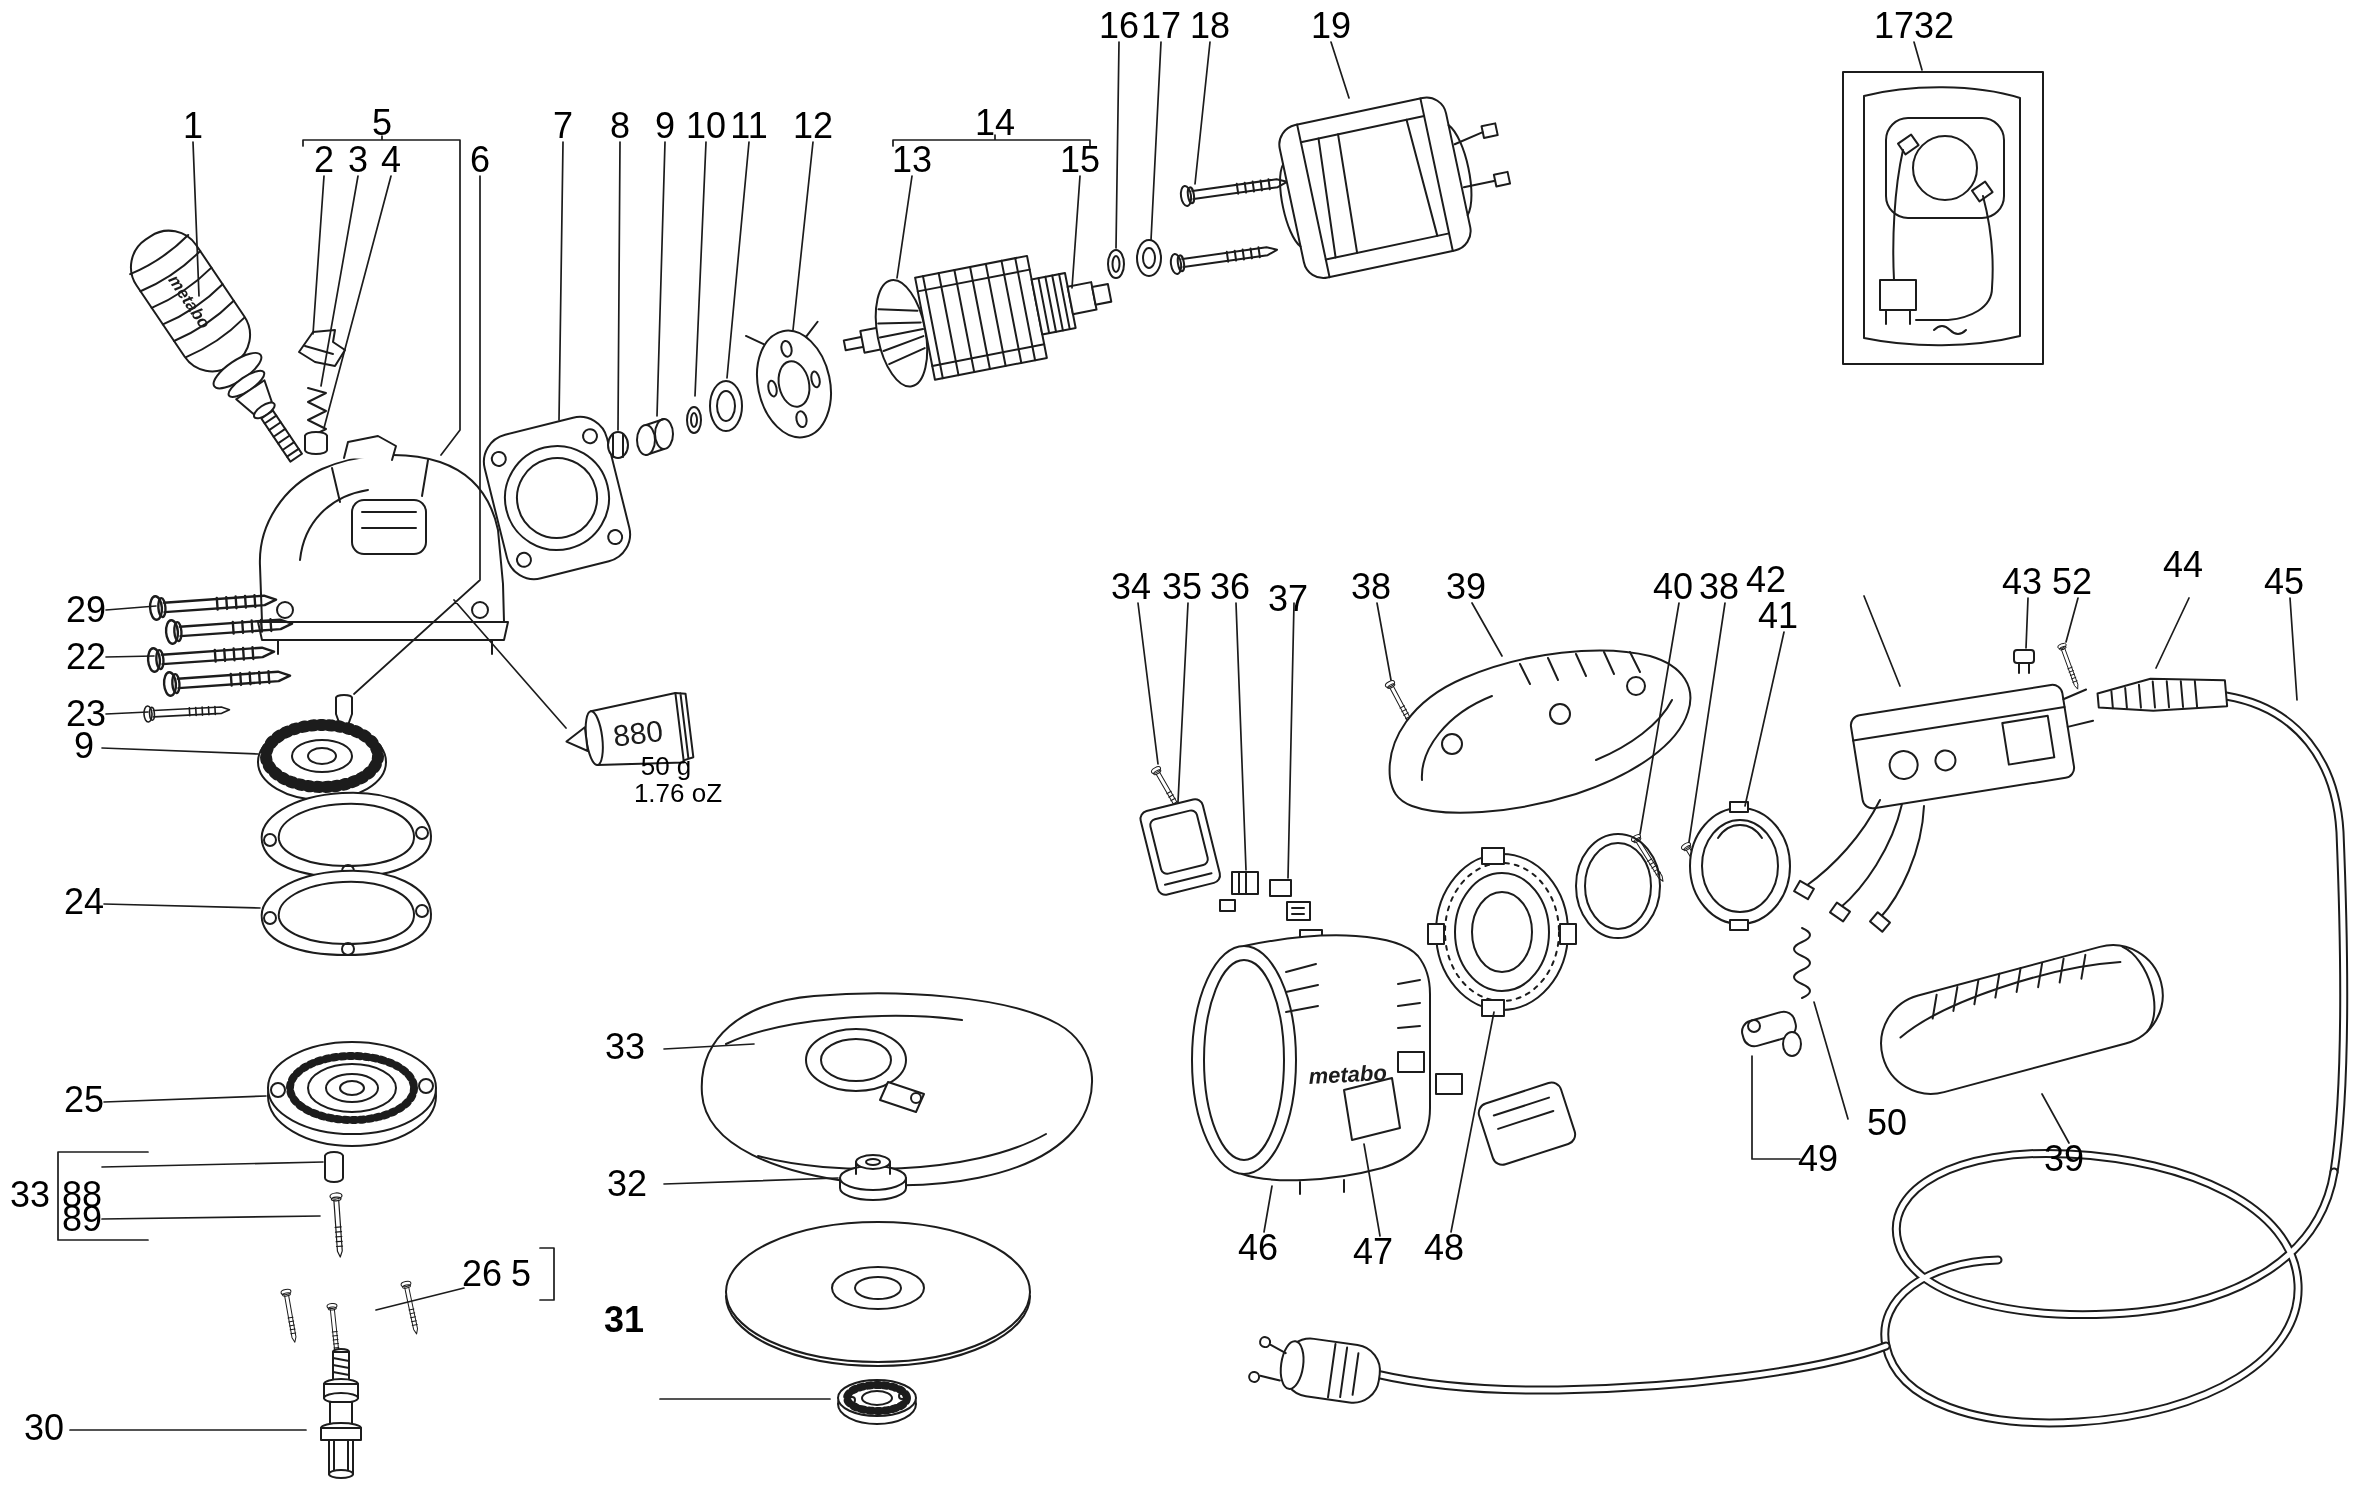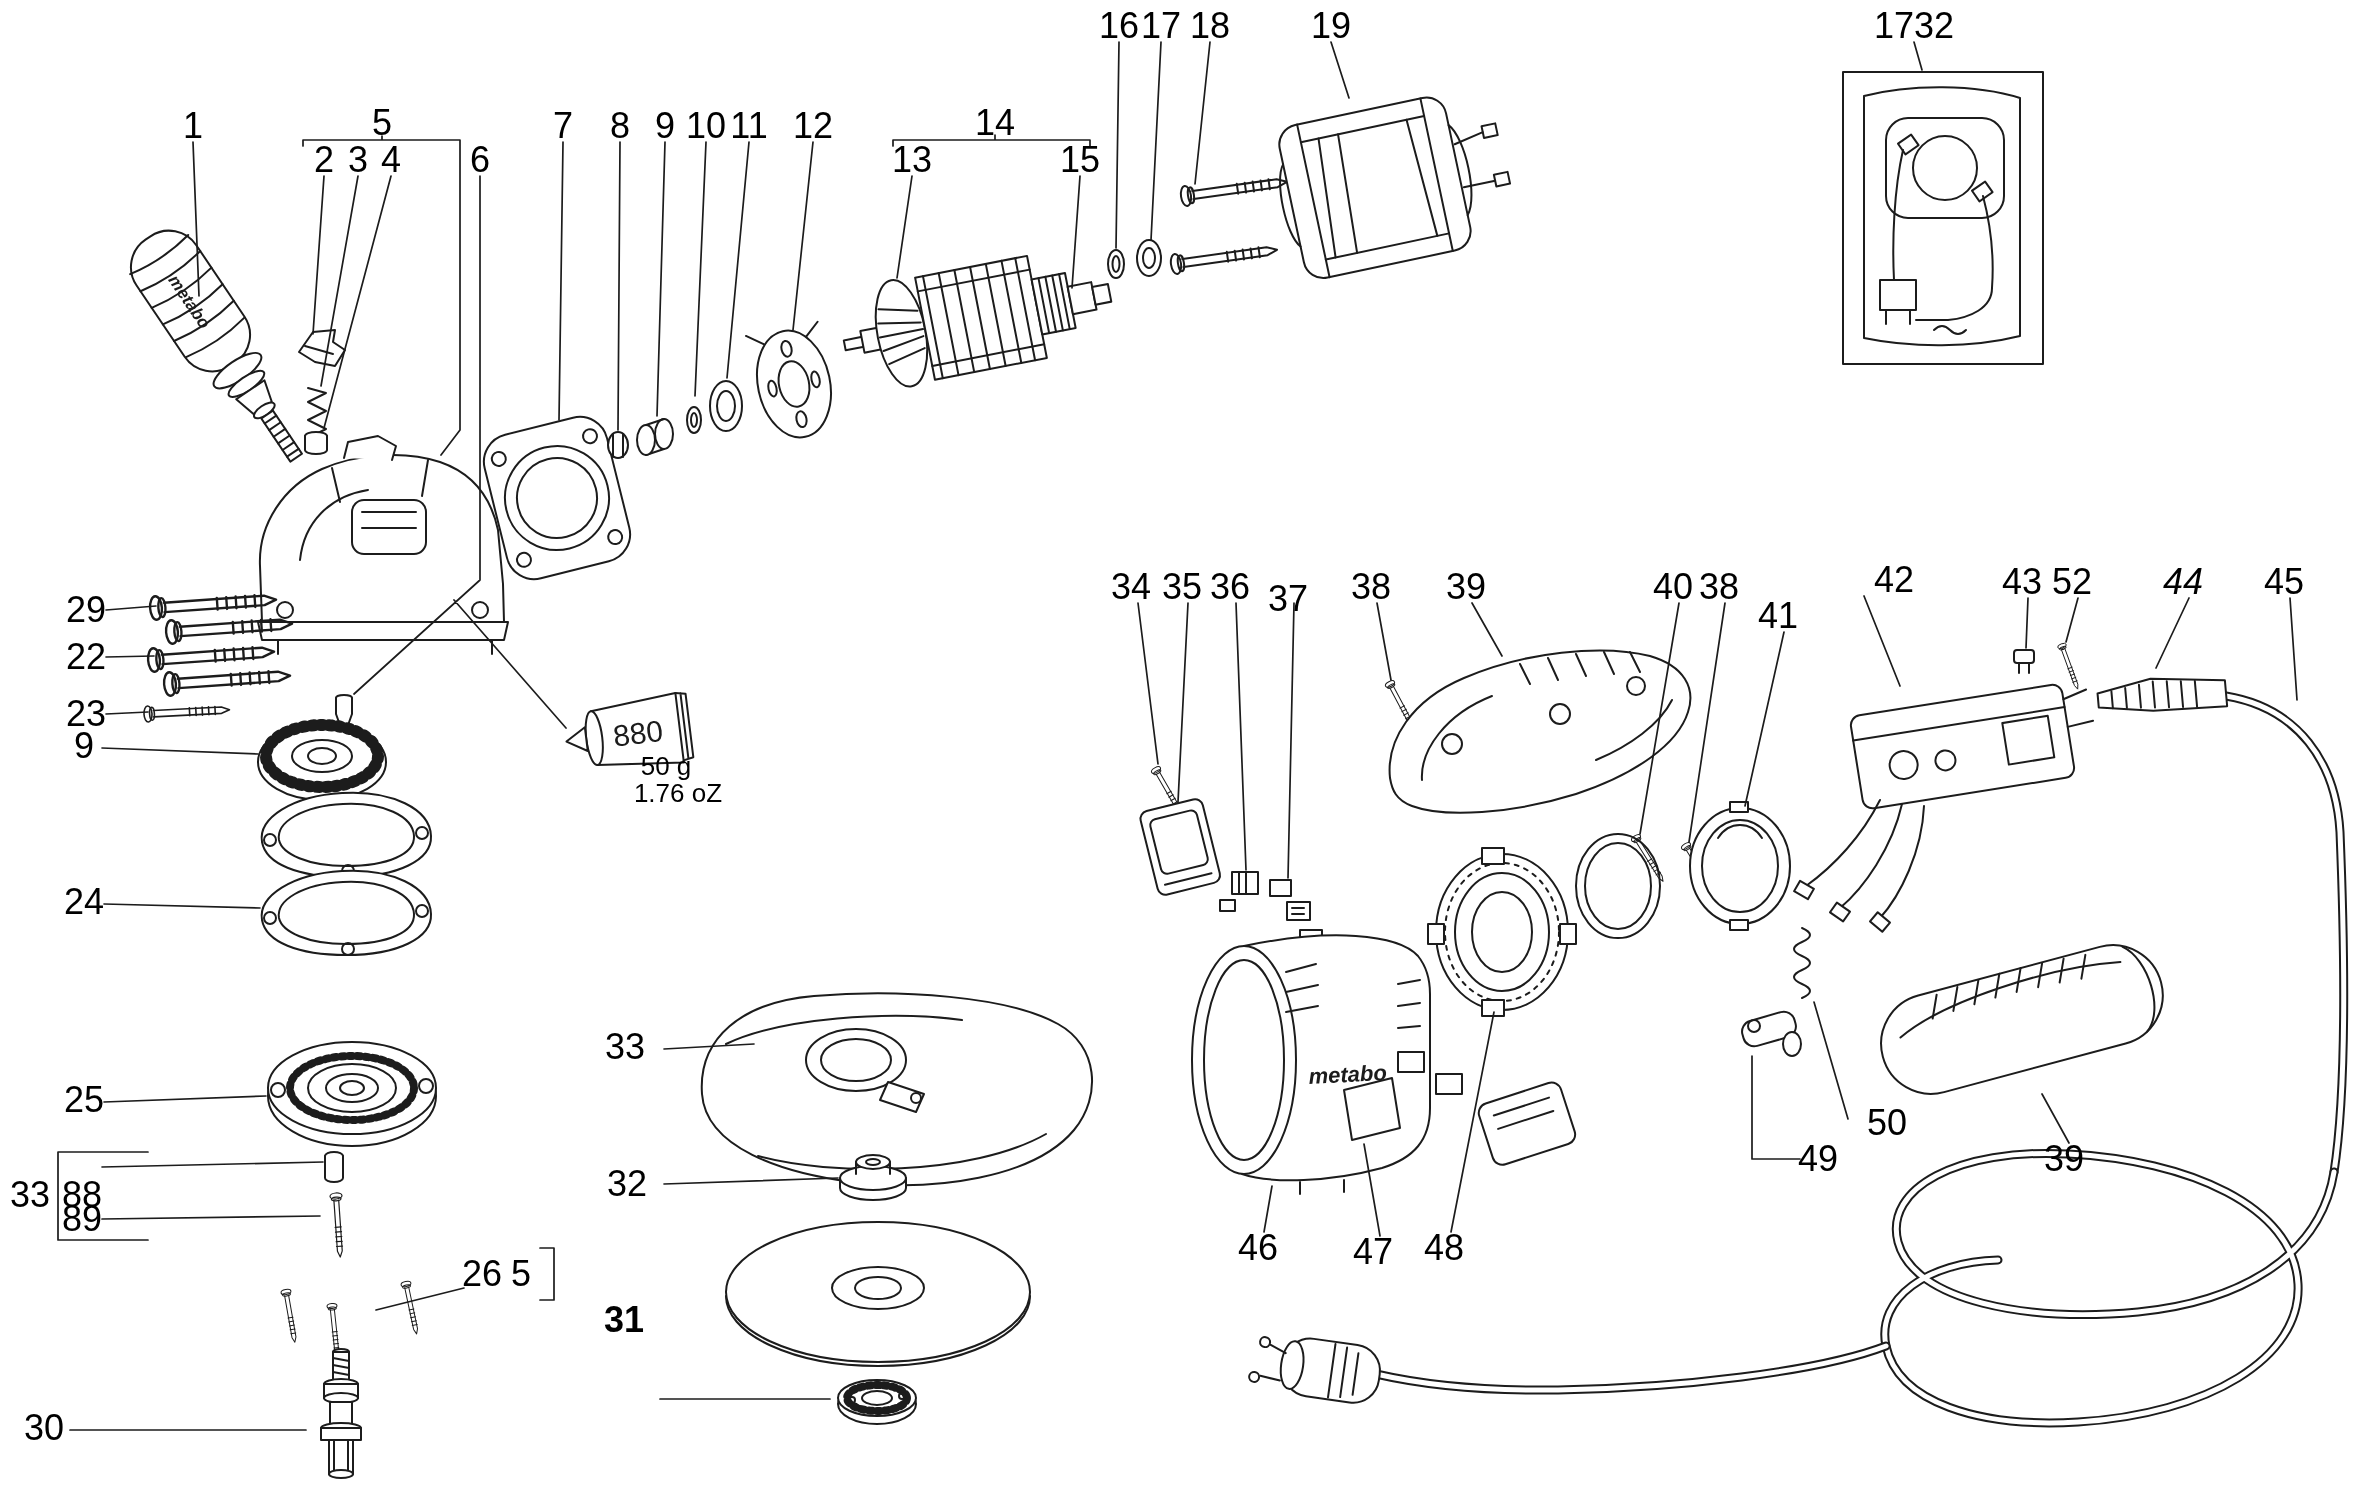--- a/index.html
+++ b/index.html
@@ -484,24 +484,24 @@
       <div class="part-label" style="left: 624px; top: 1320px; font-weight: bold;">31</div>
       <div class="part-label" style="left: 1131px; top: 587px;">34</div>
       <div class="part-label" style="left: 1182px; top: 587px;">35</div>
       <div class="part-label" style="left: 1230px; top: 587px;">36</div>
       <div class="part-label" style="left: 1288px; top: 587px; margin-top: 12px;">37</div>
       <div class="part-label" style="left: 1371px; top: 587px;">38</div>
       <div class="part-label" style="left: 1466px; top: 587px;">39</div>
       <div class="part-label" style="left: 1673px; top: 587px;">40</div>
       <div class="part-label" style="left: 1719px; top: 587px;">38</div>
       <div class="part-label" style="left: 1778px; top: 616px;">41</div>
-      <div class="part-label" style="left: 1894px; top: 580px;">42</div>
+      <div class="part-label" style="left: 1766px; top: 580px;">42</div>
       <div class="part-label" style="left: 2022px; top: 582px;">43</div>
       <div class="part-label" style="left: 2072px; top: 582px;">52</div>
-      <div class="part-label" style="left: 2183px; top: 582px; font-style: italic;">44</div>
+      <div class="part-label" style="left: 2183px; top: 565px;">44</div>
       <div class="part-label" style="left: 2284px; top: 582px;">45</div>
       <div class="part-label" style="left: 1258px; top: 1248px;">46</div>
       <div class="part-label" style="left: 1373px; top: 1252px;">47</div>
       <div class="part-label" style="left: 1444px; top: 1248px;">48</div>
       <div class="part-label" style="left: 1841px; top: 1123px; margin-left: 46px;">50</div>
       <div class="part-label" style="left: 1818px; top: 1159px;">49</div>
       <div class="part-label" style="left: 2064px; top: 1159px;">39</div>
     </div>
 
 </div>

